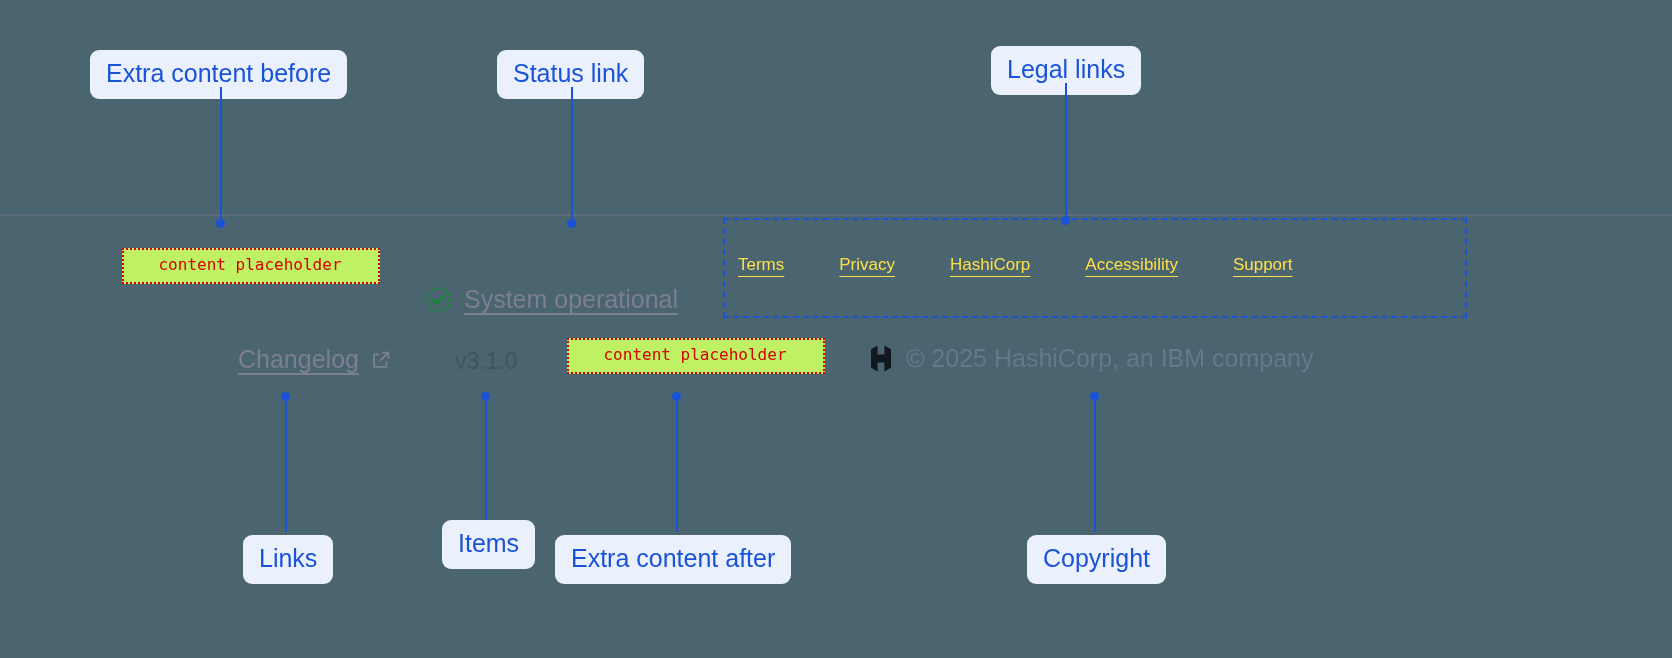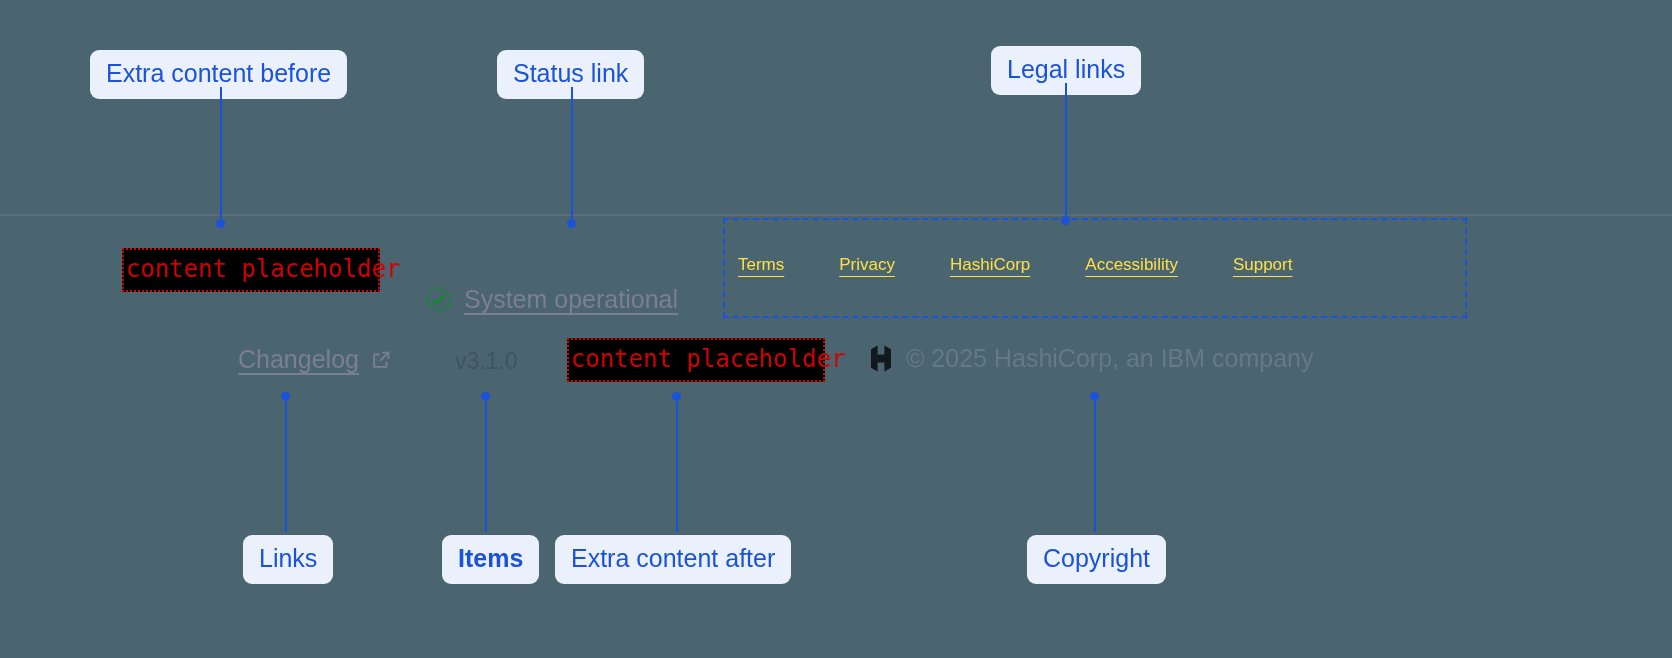--- a/index.html
+++ b/index.html
@@ -57,23 +57,23 @@
   
   .highlight-box {
     position: absolute;
     border: 2px dashed #1a52d8;
   }
 
   
   .placeholder {
     position: absolute;
     font-family: "DejaVu Sans Mono", monospace;
-    font-size: 24px;
+    font-size: 16px;
     color: #d60000;
-    background: #000000;
+    background: #bef264;
     border: 2px dotted #d60000;
     padding: 7px 4px 9px 2px;
     white-space: nowrap;
     line-height: 1;
   }
 
   
   .status-link {
     position: absolute;
     display: flex;
@@ -209,21 +209,21 @@
     </span>
     <span class="copyright-text">© 2025 HashiCorp, an IBM company</span>
   </div>
 
   <div class="dot" style="left:281px; top:392px;"></div>
   <div class="leader" style="left:285px; top:397px; height:135px;"></div>
   <div class="callout" style="left:243px; top:535px;">Links</div>
 
   <div class="dot" style="left:481px; top:392px;"></div>
   <div class="leader" style="left:485px; top:397px; height:135px;"></div>
-  <div class="callout" style="left:442px; top:535px;font-weight:bold;">Items</div>
+  <div class="callout" style="left:442px; top:520px;">Items</div>
 
   <div class="dot" style="left:672px; top:392px;"></div>
   <div class="leader" style="left:676px; top:397px; height:135px;"></div>
   <div class="callout" style="left:555px; top:535px;">Extra content after</div>
 
   <div class="dot" style="left:1090px; top:392px;"></div>
   <div class="leader" style="left:1094px; top:397px; height:135px;"></div>
   <div class="callout" style="left:1027px; top:535px;">Copyright</div>
 
 </div>

